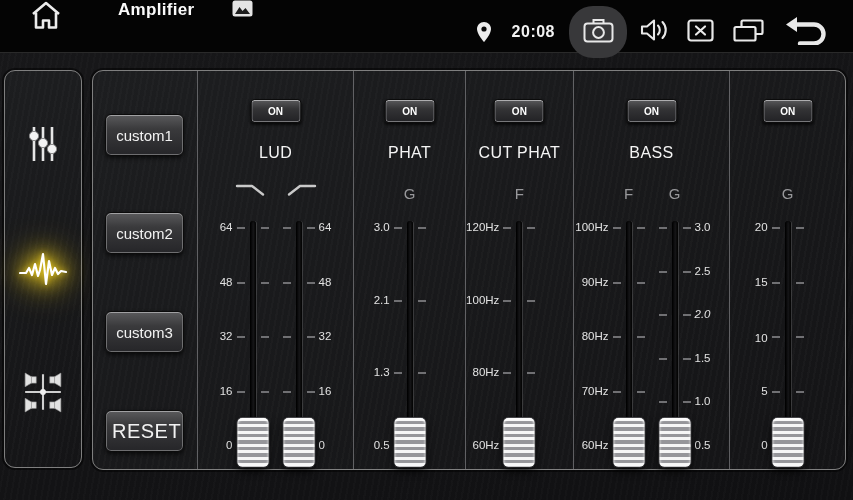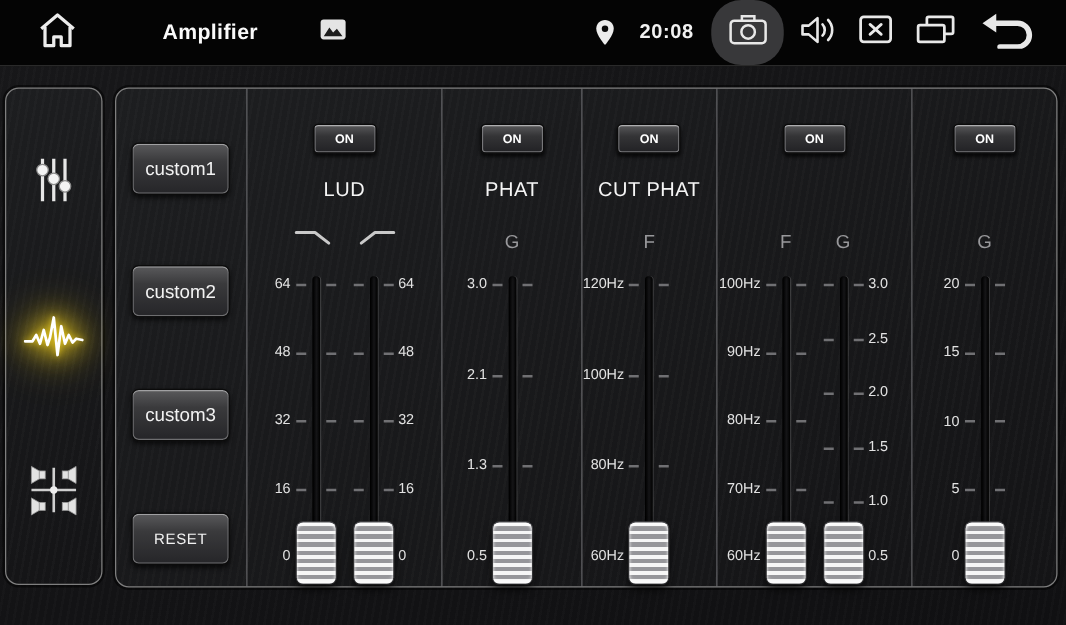--- a/index.html
+++ b/index.html
@@ -6,21 +6,21 @@
   .screen{
     position:relative;width:853px;height:500px;overflow:hidden;
     font-family:"Liberation Sans",sans-serif;color:#eee;
     background:
       repeating-linear-gradient(100deg, rgba(255,255,255,.016) 0 2px, rgba(0,0,0,0) 2px 6px),
       linear-gradient(160deg,#18181a,#101012);
   }
   
   .topbar{
     position:absolute;top:0;left:0;right:0;height:52px;background:#040404;
-    display:flex;align-items:center;border-bottom:1px solid #2a2a2a;gap:12px;
+    display:flex;border-bottom:1px solid #2a2a2a;
   }
   .tb-home{margin-left:26px;width:40px;display:flex;justify-content:center;cursor:pointer;}
   .tb-title{margin-left:52px;font-size:17px;font-weight:bold;color:#fafafa;letter-spacing:.3px;}
   .tb-img{margin-left:38px;display:flex;cursor:pointer;}
   .tb-spacer{flex:1;}
   .tb-right{display:flex;align-items:center;height:64px;}
   .tb-pin{display:flex;margin-right:20px;}
   .tb-time{font-size:16px;font-weight:600;color:#f2f2f2;margin-right:14px;letter-spacing:.5px;}
   .tb-camera{
     height:52px;width:58px;border-radius:24px;background:#38383a;
@@ -45,21 +45,21 @@
   .ch-col{border-left:1px solid rgba(155,155,158,.55);}
   .colw-0{width:157px;}.colw-1{width:112px;}.colw-2{width:108px;}.colw-3{width:157px;}.colw-4{width:116px;}
   
   .preset-btn{
     position:absolute;left:12px;width:79px;height:42px;border-radius:6px;
     color:#f2f2f2;font-size:15px;font-family:"Liberation Sans",sans-serif;cursor:pointer;
     background:linear-gradient(180deg,#5a5a5c,#3a3a3c 35%,#27272a 95%);
     border:1px solid #0b0b0b;
     box-shadow:inset 0 1px 0 rgba(255,255,255,.35), inset 0 0 0 1px #6e6e70, 0 2px 4px rgba(0,0,0,.65);
   }
-  .p1{top:43px;}.p2{top:141px;}.p3{top:240px;}.p4{top:339px;font-size:12px;letter-spacing:.5px;}
+  .p1{top:43px;}.p2{top:141px;}.p3{top:240px;}.p4{top:339px;font-size:20px;letter-spacing:.5px;}
   .on-btn{
     position:absolute;top:28px;left:50%;transform:translateX(-50%);
     width:51px;height:24px;border-radius:4px;color:#fff;font-size:10px;font-weight:bold;
     font-family:"Liberation Sans",sans-serif;cursor:pointer;
     background:linear-gradient(180deg,#59595b,#343436 40%,#232326 95%);
     border:1px solid #0b0b0b;
     box-shadow:inset 0 1px 0 rgba(255,255,255,.4), inset 0 0 0 1px #77777a, 0 2px 3px rgba(0,0,0,.7);
   }
   .ch-title{position:absolute;top:73px;left:0;right:0;text-align:center;font-size:16px;color:#f5f5f5;letter-spacing:.4px;}
   
@@ -283,20 +283,21 @@
             <span class="slabel left" style="top: 153.333px;">80Hz</span>
             <div class="tick tl" style="top: 226px;"></div>
             <div class="tick tr" style="top: 226px;"></div>
             <span class="slabel left" style="top: 226px;">60Hz</span>
             <div class="thumb" title="60Hz"></div>
           </div>
         </div>
       </div>
       <div class="col ch-col colw-3">
         <button class="on-btn">ON</button>
+        <div class="ch-title">BASS</div>
         <div class="sliders-row" style="gap: 40px;">
           <div class="slider-unit">
             <div class="band-header">F</div>
             <div class="track"></div>
             <div class="tick tl" style="top: 8px;"></div>
             <div class="tick tr" style="top: 8px;"></div>
             <span class="slabel left" style="top: 8px;">100Hz</span>
             <div class="tick tl" style="top: 62.5px;"></div>
             <div class="tick tr" style="top: 62.5px;"></div>
             <span class="slabel left" style="top: 62.5px;">90Hz</span>
@@ -315,21 +316,21 @@
             <div class="band-header">G</div>
             <div class="track"></div>
             <div class="tick tl" style="top: 8px;"></div>
             <div class="tick tr" style="top: 8px;"></div>
             <span class="slabel right" style="top: 8px;">3.0</span>
             <div class="tick tl" style="top: 51.6px;"></div>
             <div class="tick tr" style="top: 51.6px;"></div>
             <span class="slabel right" style="top: 51.6px;">2.5</span>
             <div class="tick tl" style="top: 95.2px;"></div>
             <div class="tick tr" style="top: 95.2px;"></div>
-            <span class="slabel right" style="top: 95.2px;">2.0</span>
+            <span class="slabel right" style="top: 95.2px; font-style: italic;">2.0</span>
             <div class="tick tl" style="top: 138.8px;"></div>
             <div class="tick tr" style="top: 138.8px;"></div>
             <span class="slabel right" style="top: 138.8px;">1.5</span>
             <div class="tick tl" style="top: 182.4px;"></div>
             <div class="tick tr" style="top: 182.4px;"></div>
             <span class="slabel right" style="top: 182.4px;">1.0</span>
             <div class="tick tl" style="top: 226px;"></div>
             <div class="tick tr" style="top: 226px;"></div>
             <span class="slabel right" style="top: 226px;">0.5</span>
             <div class="thumb" title="0.5"></div>

